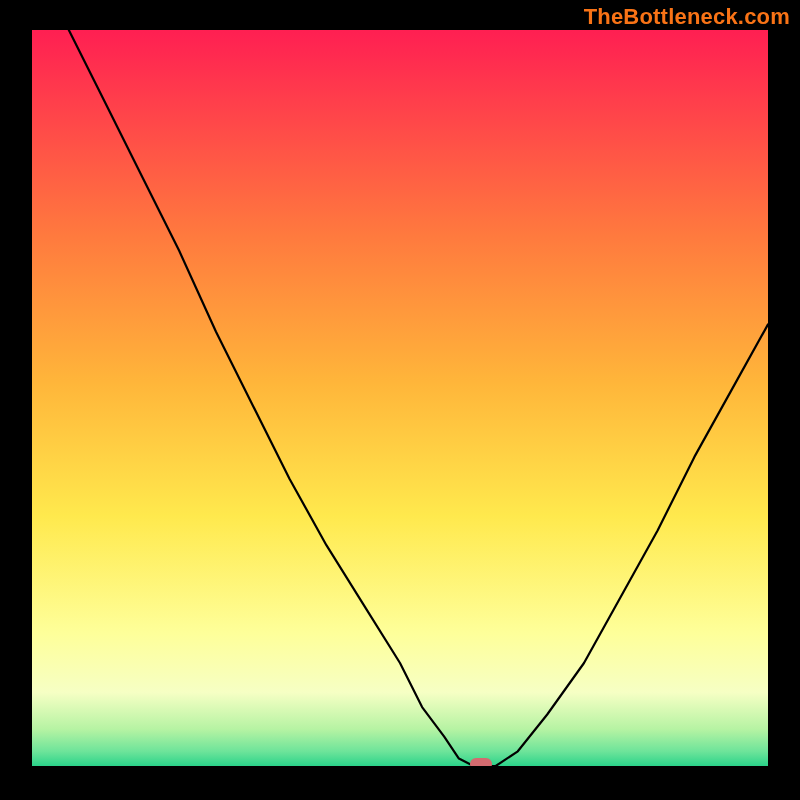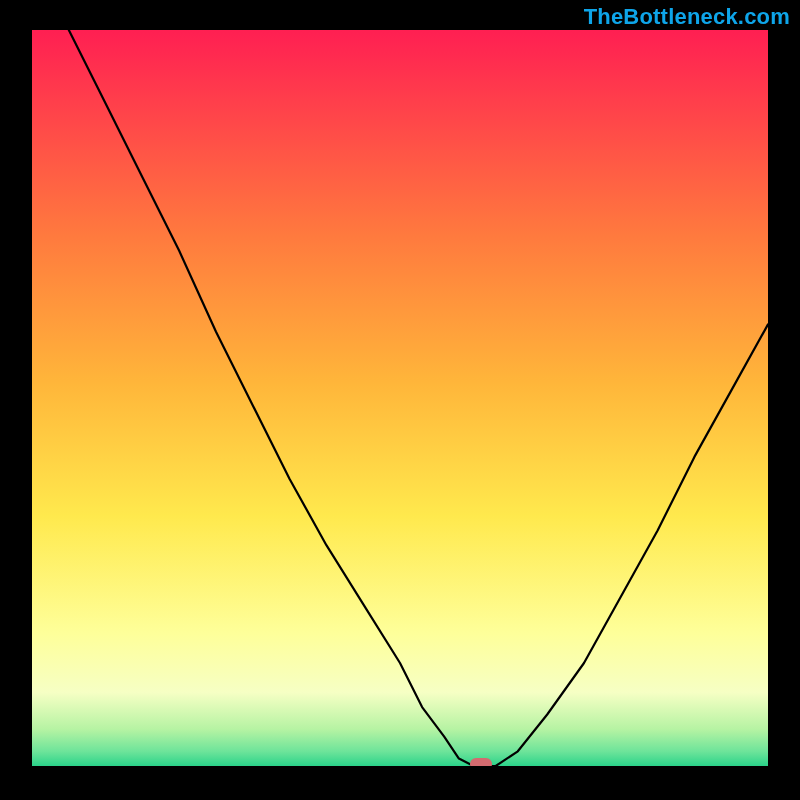--- a/index.html
+++ b/index.html
@@ -14,21 +14,21 @@
   .frame {
     position: relative;
     width: 800px;
     height: 800px;
     background: #000;
   }
   .watermark {
     position: absolute;
     top: 4px;
     right: 10px;
-    color: #0ea5e9;
+    color: #f97316;
     font-size: 22px;
     font-weight: 600;
     letter-spacing: 0.2px;
     z-index: 10;
     user-select: none;
   }
   .plot-wrap {
     position: absolute;
     left: 32px;
     top: 30px;

